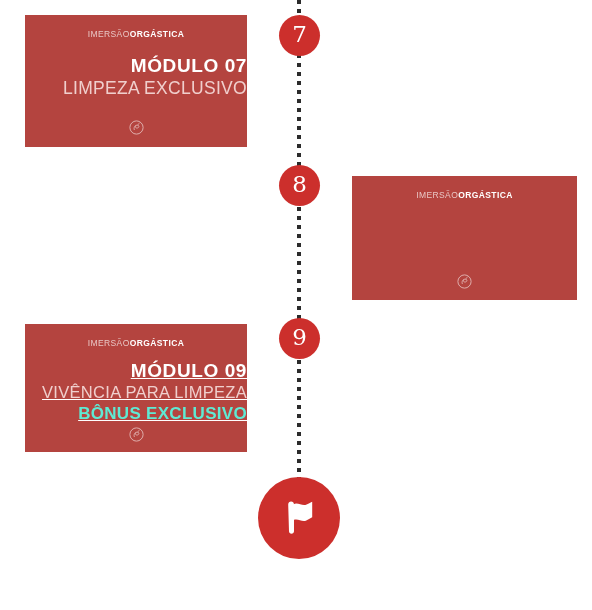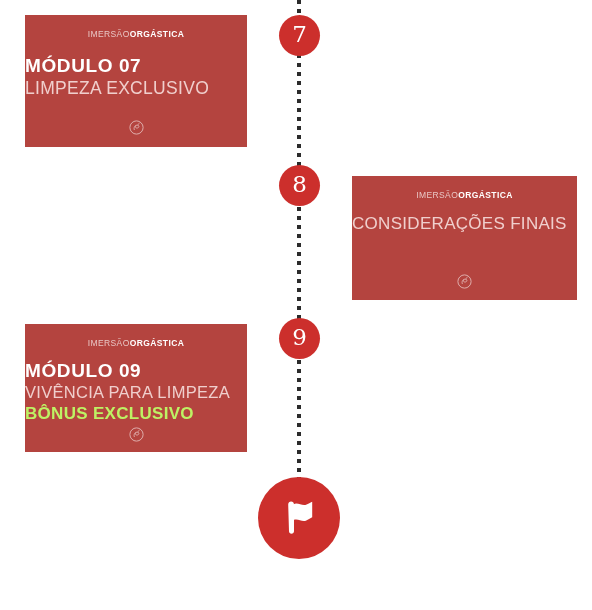--- a/index.html
+++ b/index.html
@@ -96,25 +96,25 @@
     font-weight: 300;
     color: #e9c6c4;
     font-stretch: condensed;
   }
   .brand-bold {
     font-weight: 700;
     color: #ffffff;
   }
 
   .card-body {
-    text-align: left;
+    text-align: right;
     margin-top: 16px;
   }
   .card-08 .card-body { margin-top: 14px; }
-  .card-09 .card-body { margin-top: 12px; }
+  .card-09 .card-body { margin-top: 12px; text-decoration: underline; }
 
   .card-title {
     font-size: 19px;
     font-weight: 700;
     letter-spacing: 0.6px;
     line-height: 1.15;
     color: #ffffff;
     white-space: nowrap;
   }
   .card-sub {
@@ -127,21 +127,21 @@
     margin-top: 1px;
   }
   .card-08 .card-sub { font-size: 17px; }
   .card-09 .card-sub { font-size: 16.5px; }
 
   .card-extra {
     font-size: 17px;
     font-weight: 700;
     letter-spacing: 0.3px;
     line-height: 1.2;
-    color: #bef264;
+    color: #5eead4;
     white-space: nowrap;
     margin-top: 1px;
   }
 
   .card-logo {
     position: absolute;
     left: 0;
     right: 0;
     display: flex;
     justify-content: center;
@@ -183,21 +183,20 @@
 
   <div class="marker marker-8">
     <span>8</span>
   </div>
 
   <div class="card card-08">
     <div class="card-brand">
       <span class="brand-light">IMERSÃO</span><span class="brand-bold">ORGÁSTICA</span>
     </div>
     <div class="card-body">
-      <div class="card-sub">CONSIDERAÇÕES FINAIS</div>
     </div>
     <div class="card-logo">
       <span>
         <svg width="15" height="15" viewBox="0 0 15 15">
           <circle cx="7.5" cy="7.5" r="6.6" fill="none" stroke="#ffffff" stroke-width="0.9"></circle>
           <path d="M5.2 9.6 C4.6 8.2 5.4 6.2 7.0 5.4 C8.4 4.7 9.8 5.3 9.9 6.4 C10.0 7.4 8.9 8.2 7.6 8.0 C6.6 7.8 6.0 7.0 6.3 6.2" fill="none" stroke="#ffffff" stroke-width="0.85" stroke-linecap="round"></path>
           <path d="M8.9 4.6 L10.3 3.3" fill="none" stroke="#ffffff" stroke-width="0.85" stroke-linecap="round"></path>
         </svg>
       </span>
     </div>

